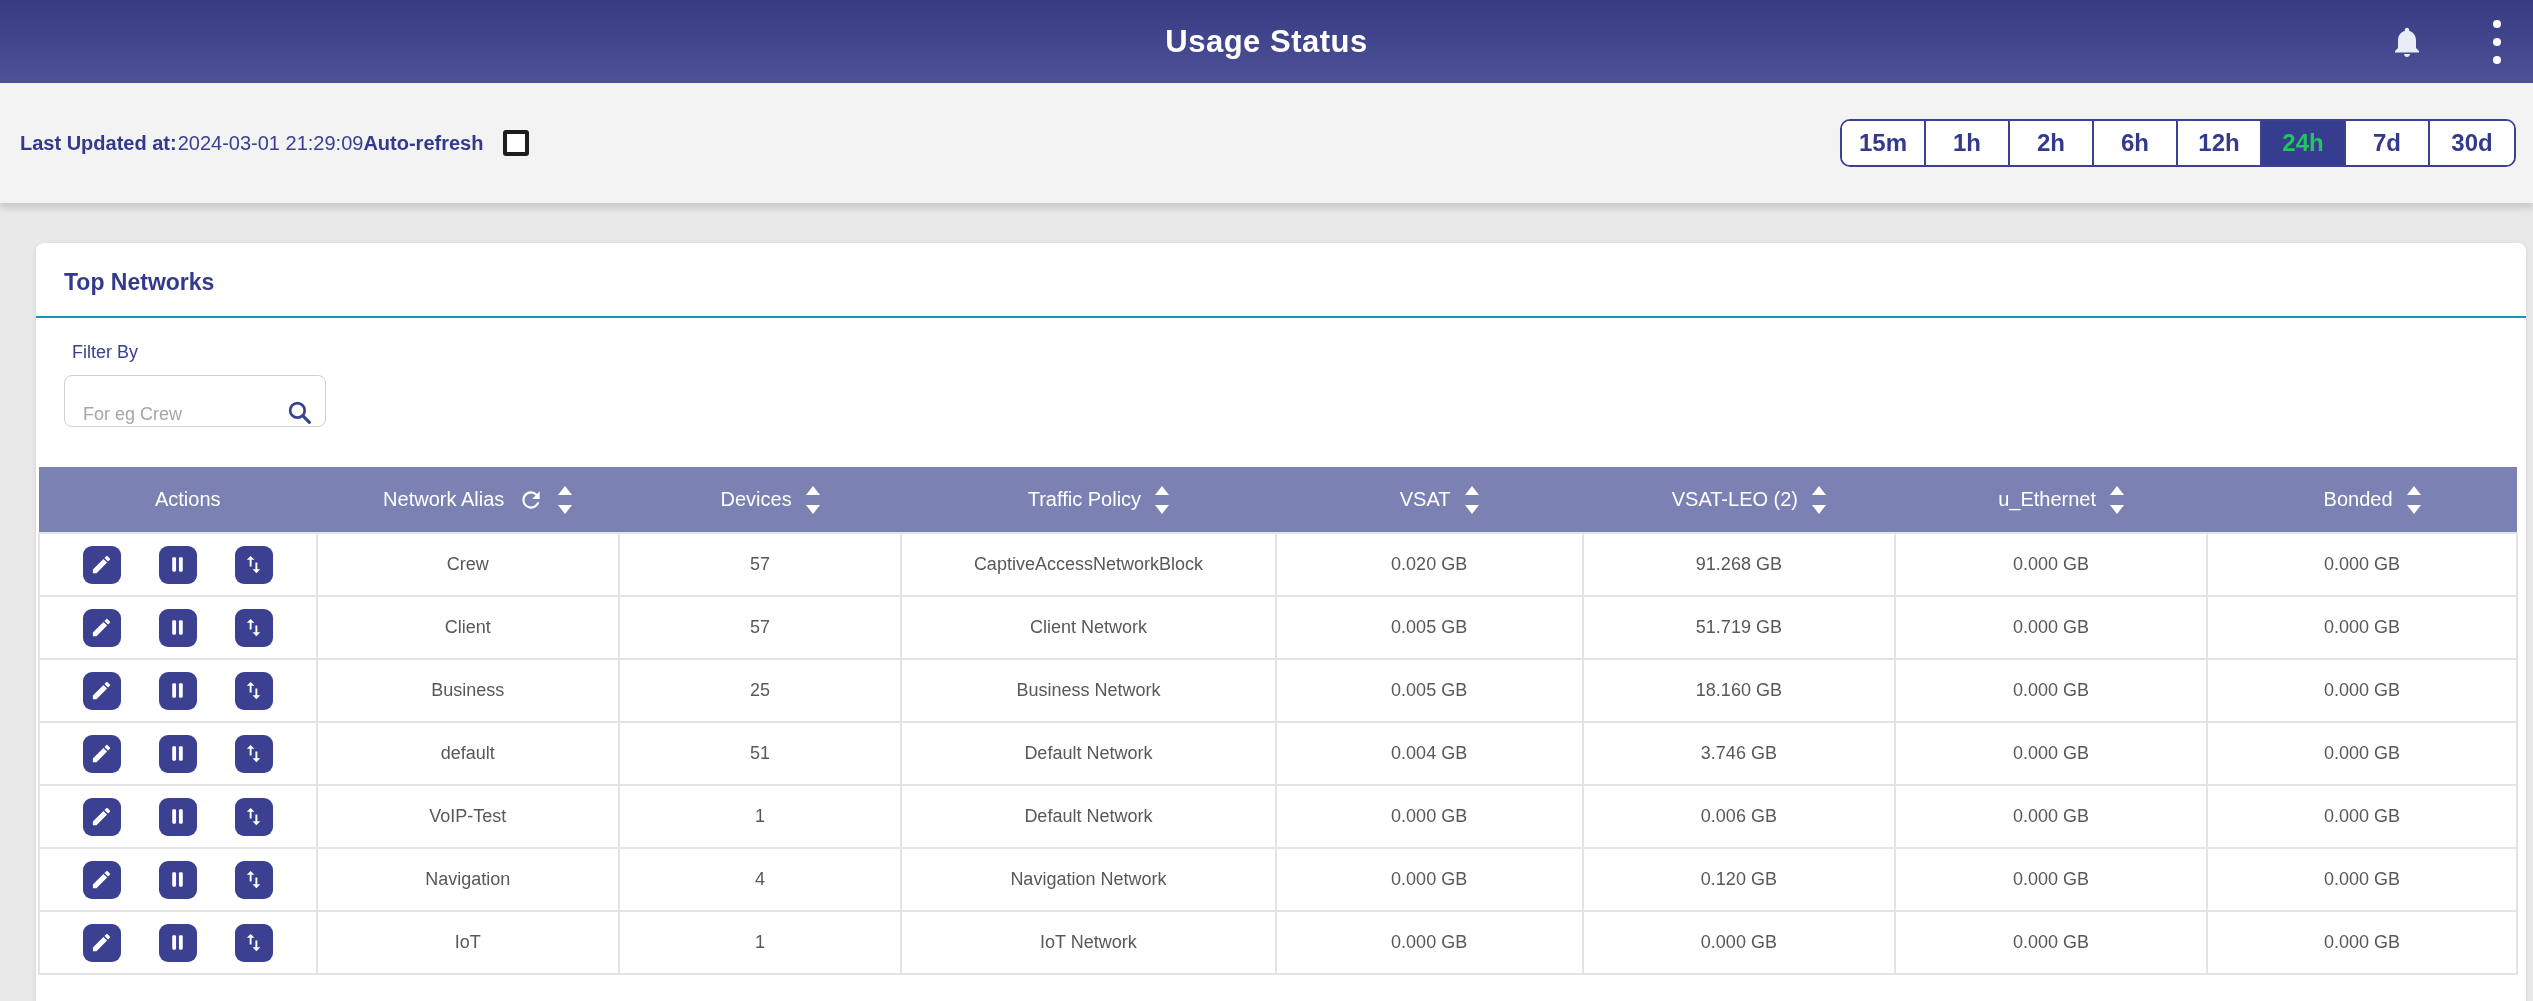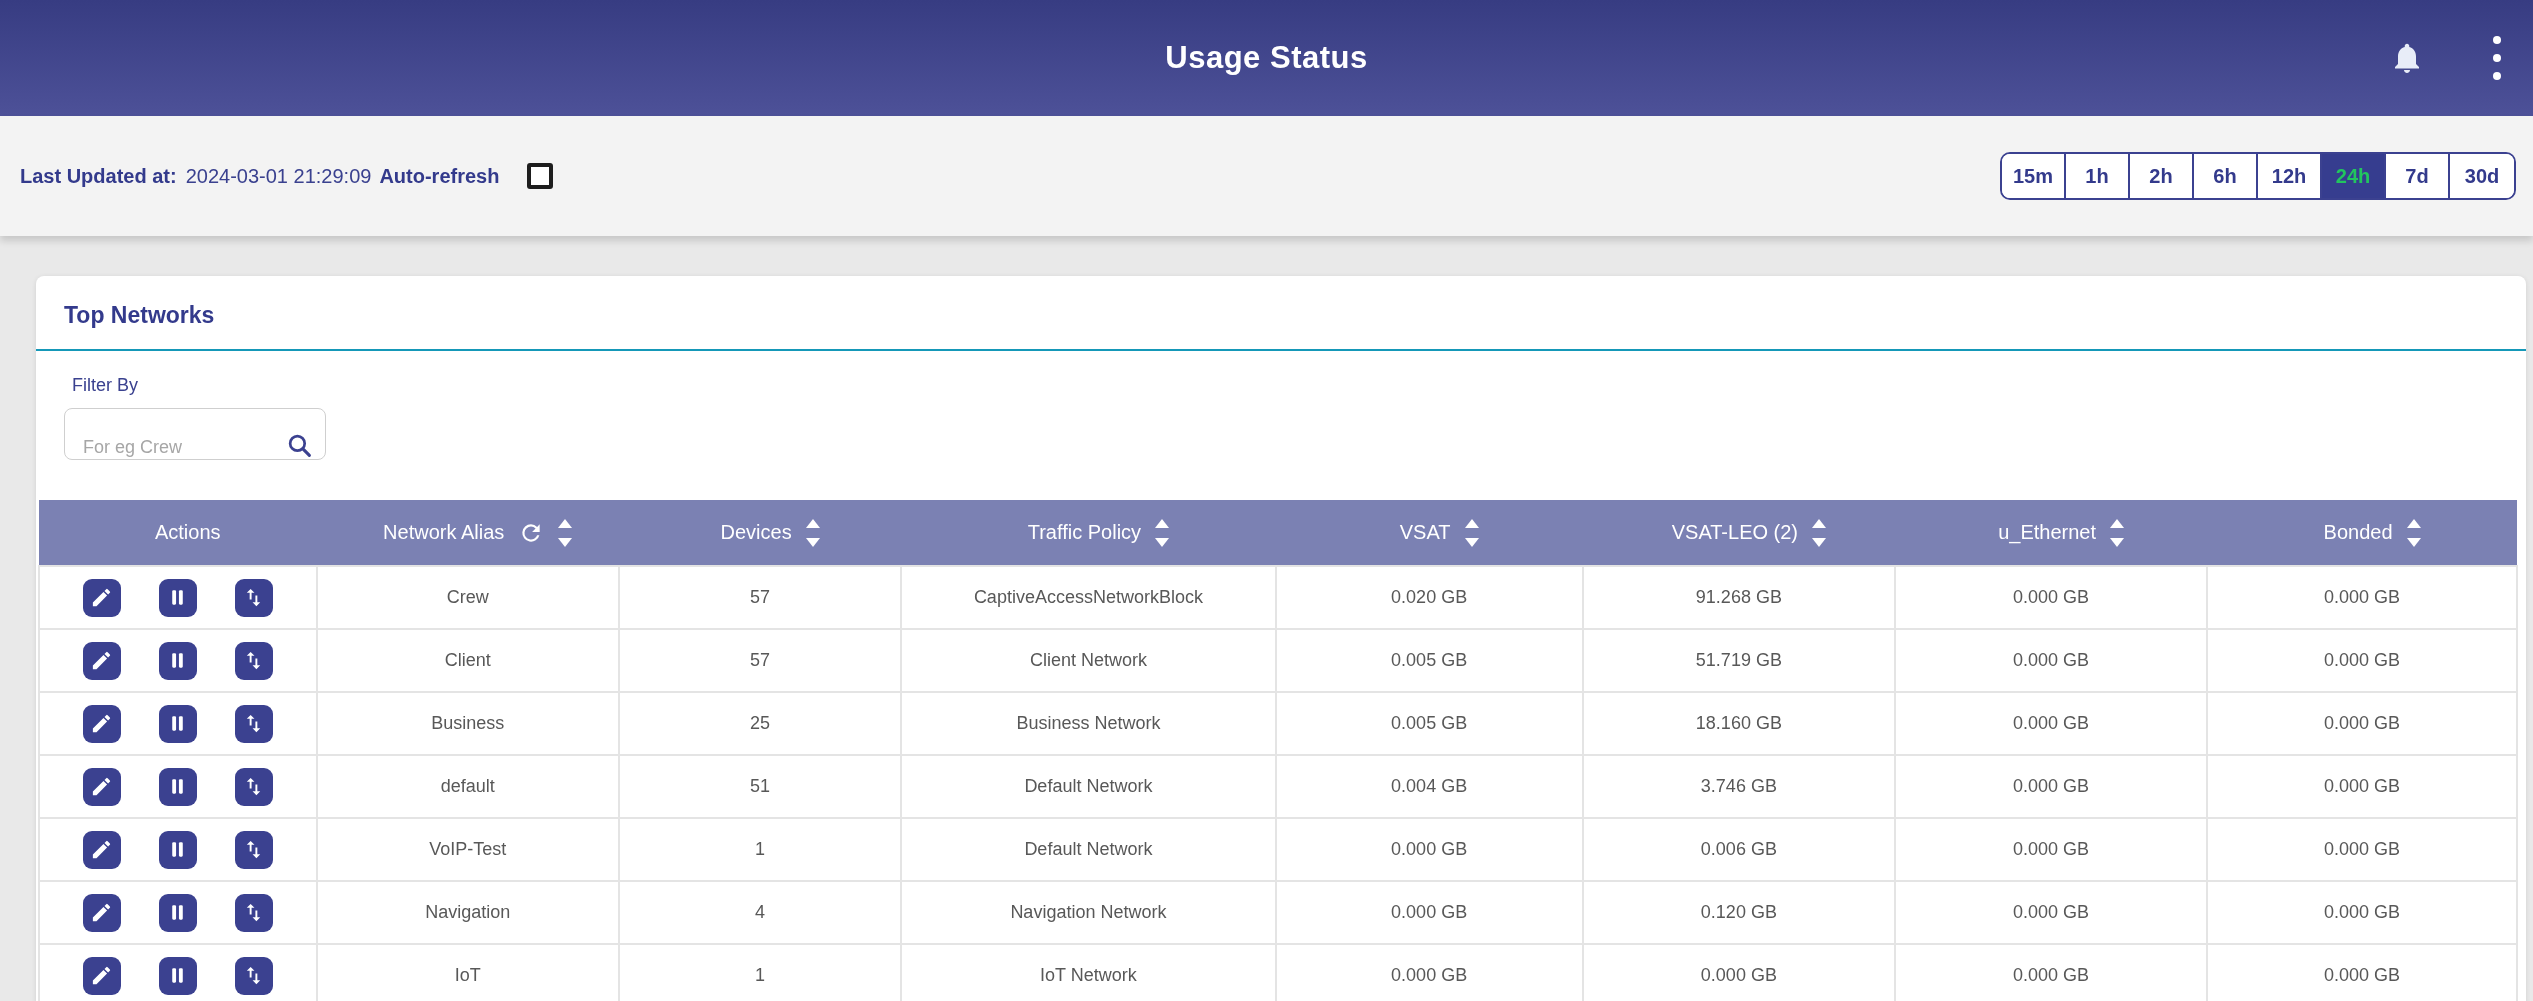--- a/index.html
+++ b/index.html
@@ -6,21 +6,21 @@
   html, body {
     margin: 0; padding: 0;
     width: 2533px; height: 1001px;
     overflow: hidden;
     background: #e9e9e9;
     font-family: "Liberation Sans", sans-serif;
   }
 
   
   .app-header {
-    height: 116px;
+    height: 83px;
     background: linear-gradient(180deg, #373c82 0%, #4d5198 100%);
     position: relative;
     display: flex; align-items: center; justify-content: center;
   }
   .app-title { color: #ffffff; font-size: 31px; font-weight: 700; letter-spacing: .5px; }
   .header-actions {
     position: absolute; right: 12px; top: 0; height: 100%;
     display: flex; align-items: center; gap: 58px; padding-right: 10px;
   }
   .icon-btn { background: transparent; border: none; padding: 0; cursor: pointer; display: flex; align-items: center; justify-content: center; }
@@ -28,39 +28,38 @@
   .kebab { display: flex; flex-direction: column; gap: 10px; padding: 4px 10px; }
   .kebab i { width: 8px; height: 8px; border-radius: 50%; background: #ffffff; display: block; }
 
   
   .toolbar {
     height: 120px; background: #f3f3f3;
     box-shadow: 0 5px 7px rgba(0,0,0,.14);
     position: relative; z-index: 2;
     display: flex; align-items: center;
     padding: 0 17px 0 20px;
-    gap: 8px;
   }
   .lu-label { color: #333a8c; font-weight: 700; font-size: 20px; }
   .lu-value { color: #3a418f; font-weight: 500; font-size: 20px; margin-left: 1px; }
   .ar-label { color: #333a8c; font-weight: 700; font-size: 20px; }
   .checkbox {
     margin-left: 20px; width: 26px; height: 26px;
     border: 4px solid #1d1d1d; border-radius: 3px; background: #ffffff;
     padding: 0; cursor: pointer;
   }
   .flex-spacer { flex: 1; }
   .time-range-group {
     display: flex; background: #ffffff;
     border: 2px solid #3b4190; border-radius: 10px; overflow: hidden;
   }
   .time-btn {
-    width: 64px; height: 44px;
+    width: 84px; height: 44px;
     background: #ffffff; border: none; border-right: 2px solid #3b4190;
-    color: #333a8c; font-weight: 700; font-size: 20px;
+    color: #333a8c; font-weight: 700; font-size: 24px;
     font-family: inherit; cursor: pointer; padding: 0;
   }
   .time-btn:last-child { border-right: none; }
   .time-btn.active { background: #363d8f; color: #22c55e; }
 
   
   .card {
     margin: 40px 7px 0 36px;
     background: #ffffff;
     border-radius: 8px 8px 0 0;

